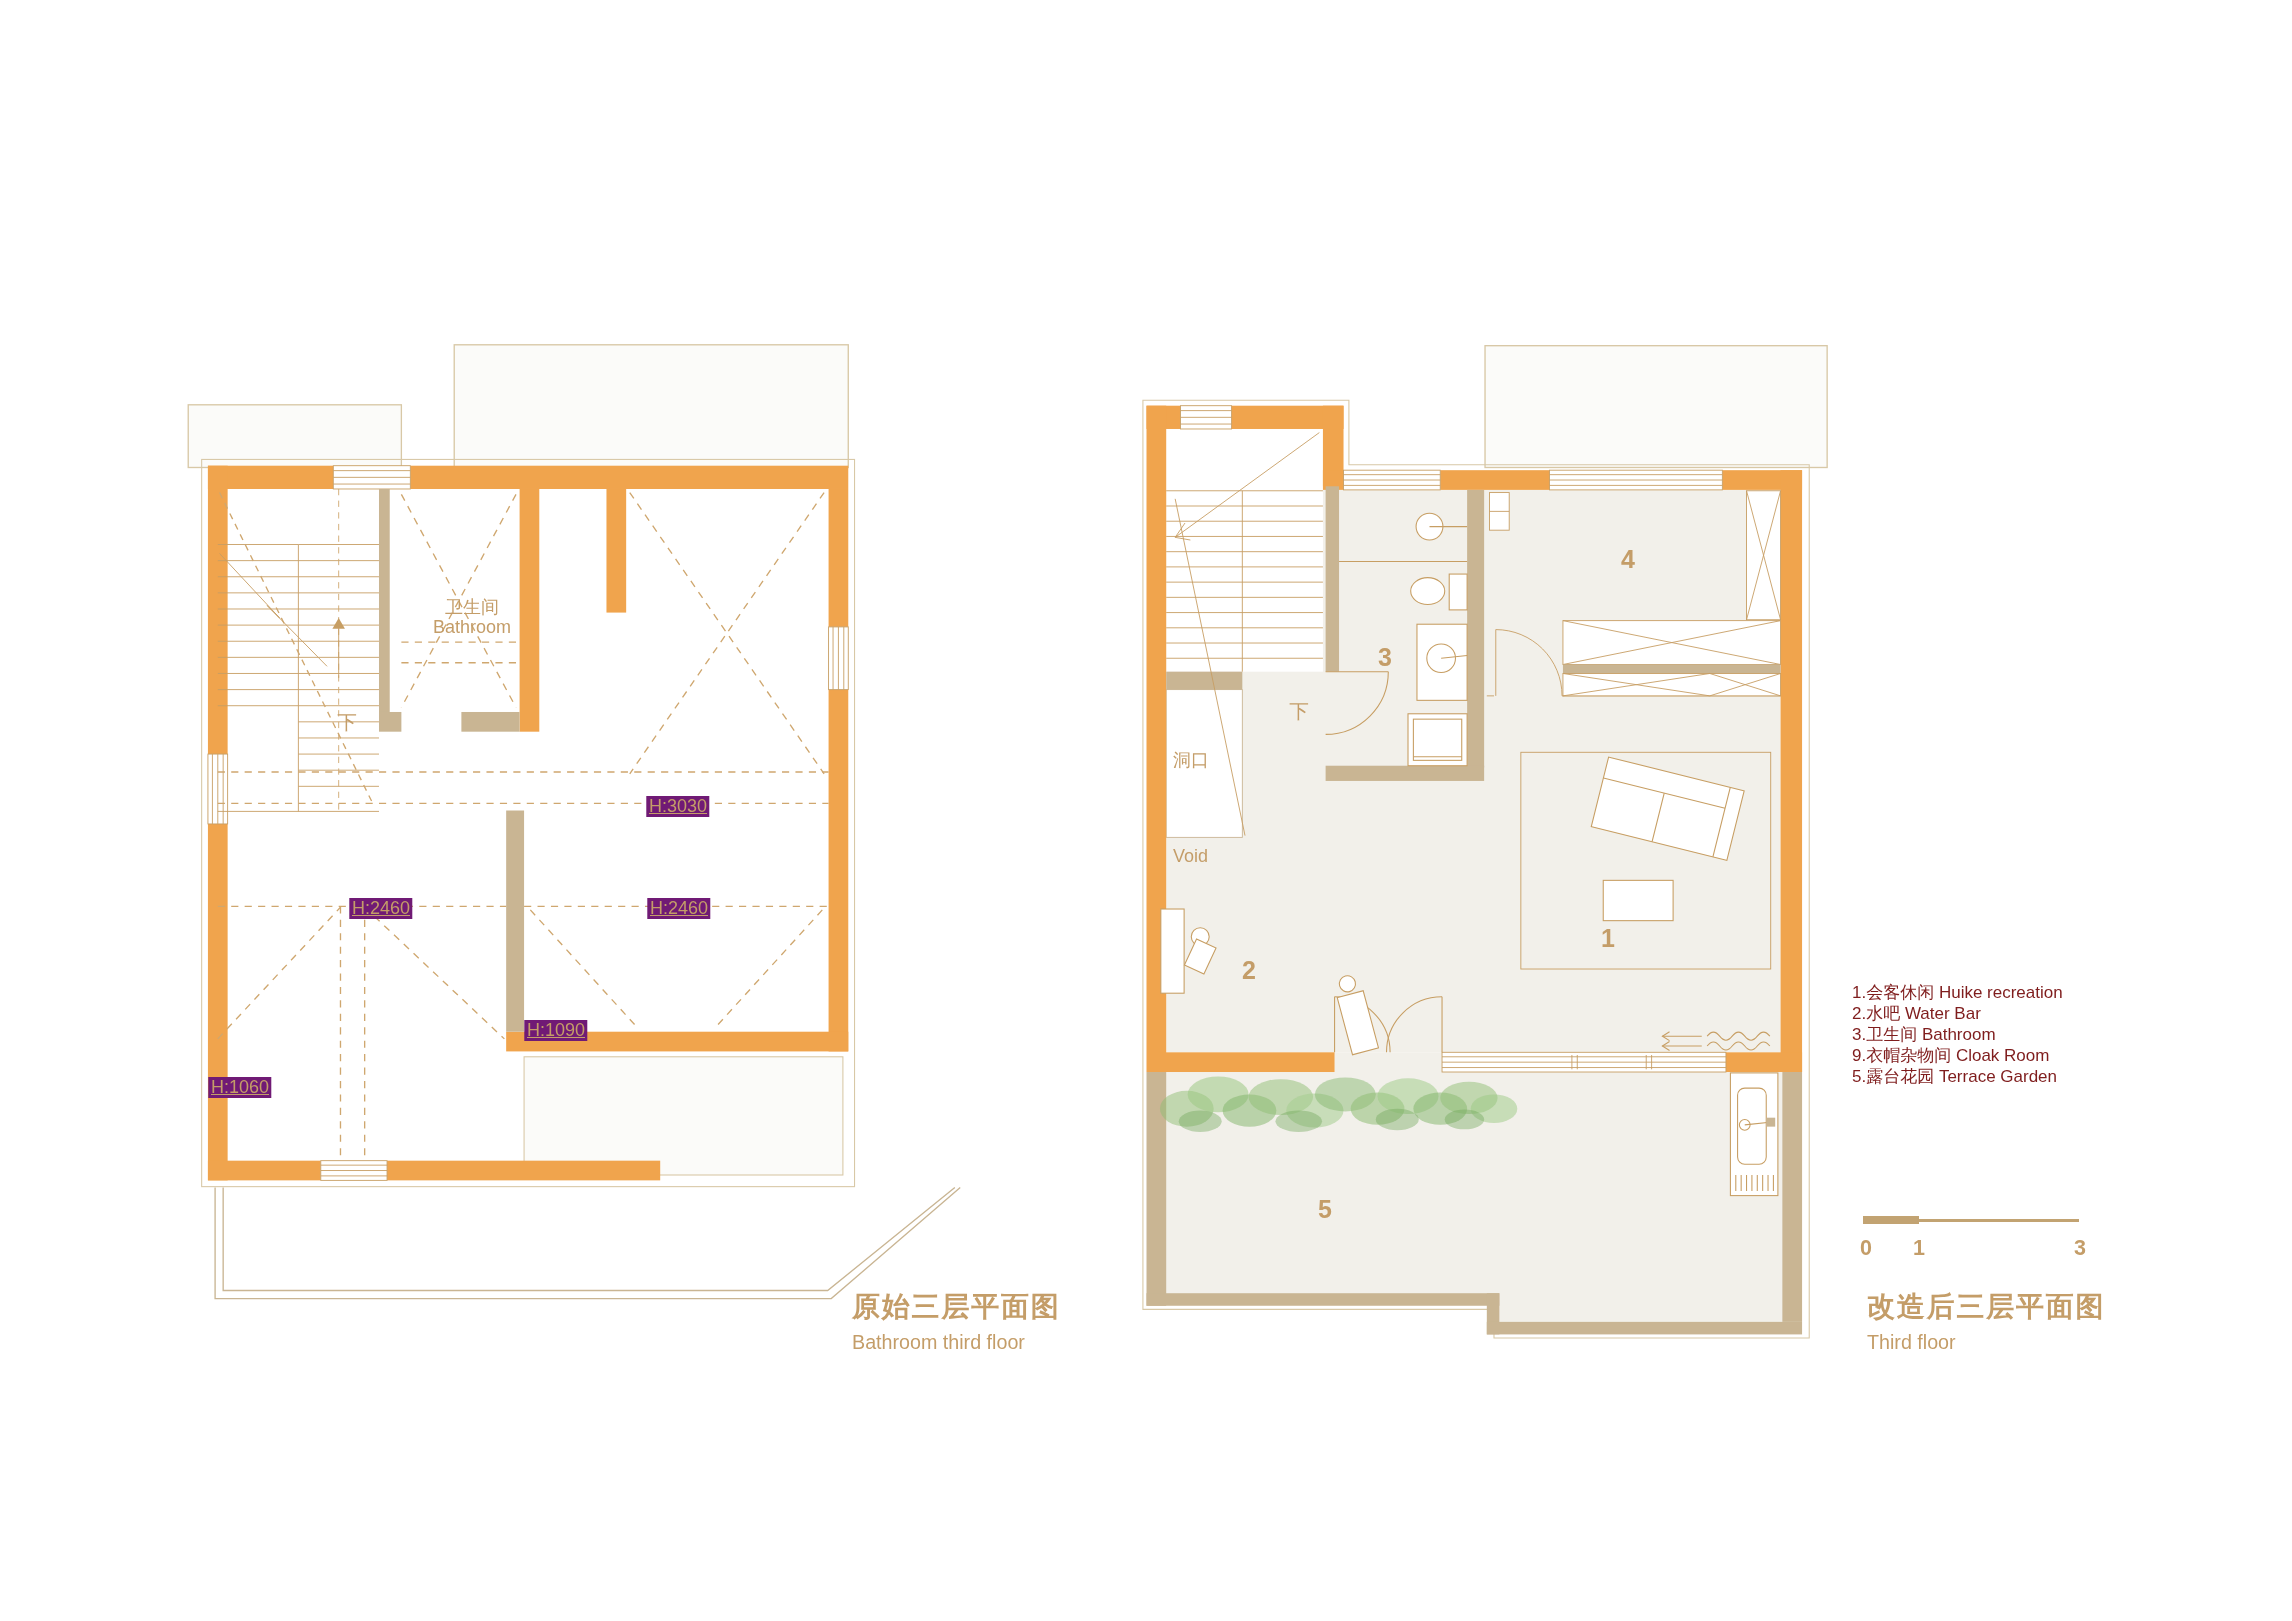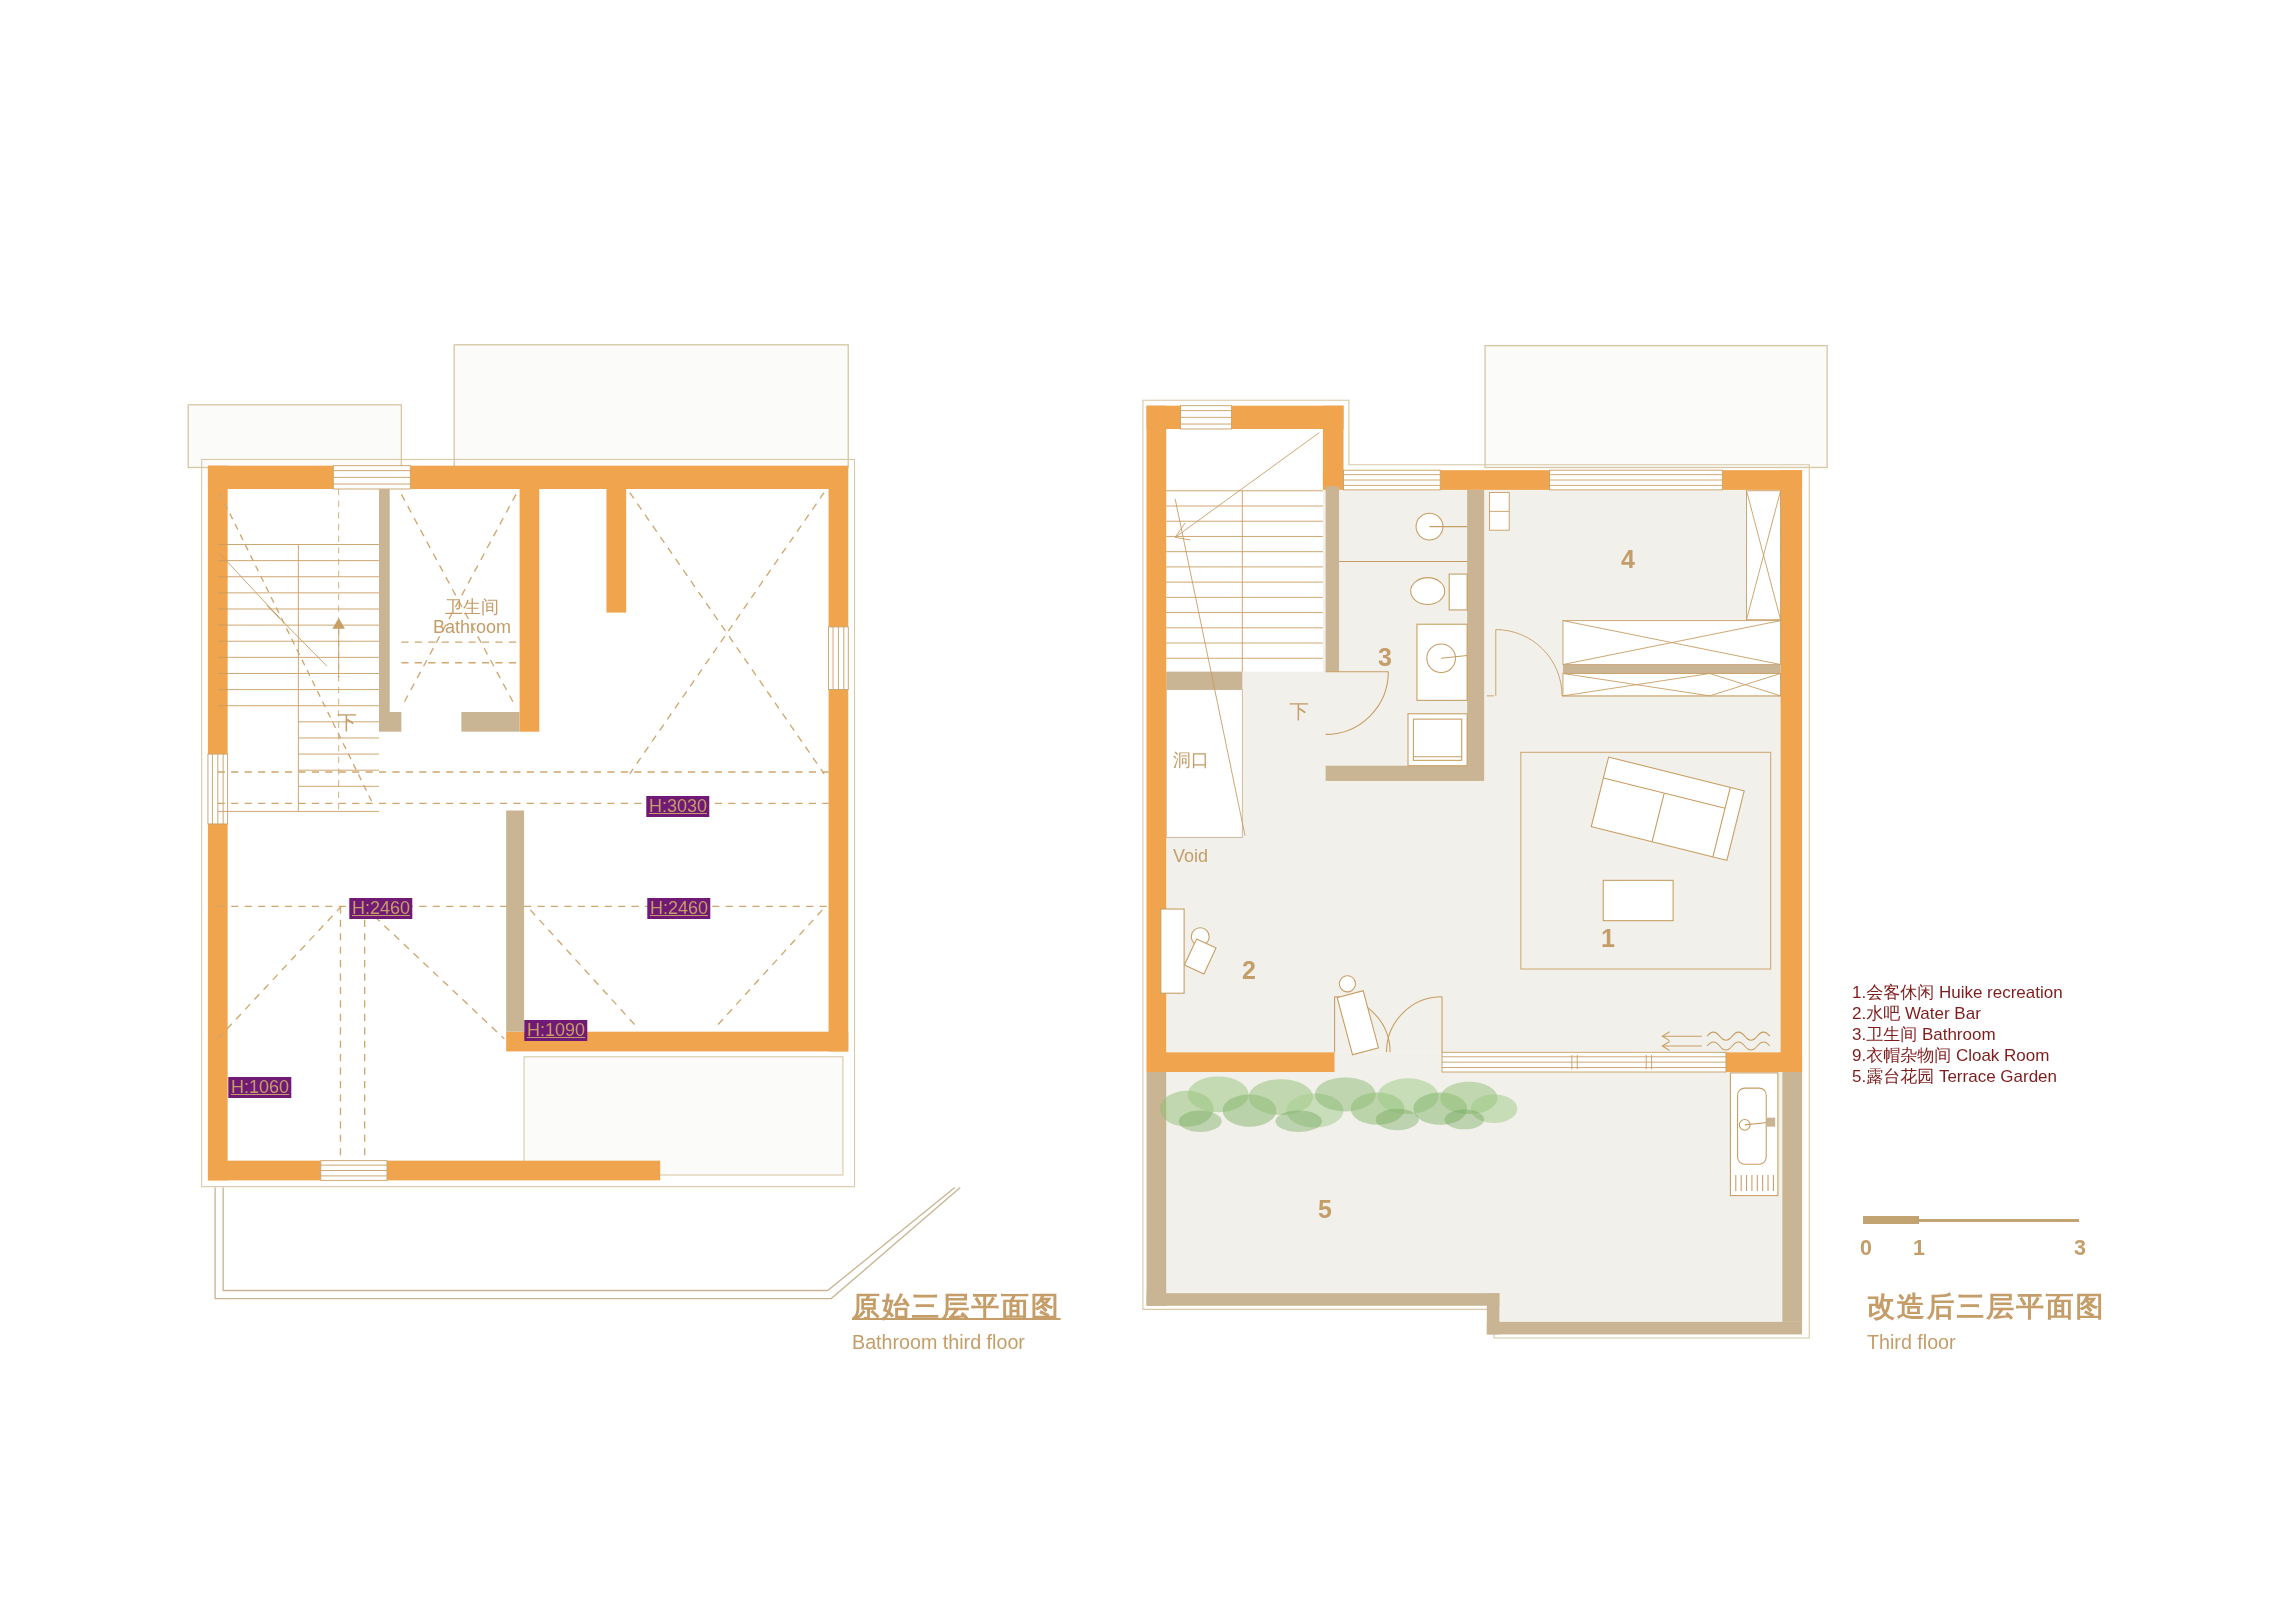--- a/index.html
+++ b/index.html
@@ -319,22 +319,22 @@
   </g>
 </svg>
 
 <div class="lbl ctr fs20" style="left:472px;top:583px;">卫生间</div>
 <div class="lbl ctr fs20" style="left:472px;top:605px;">Bathroom</div>
 <div class="lbl ctr fs22" style="left:347px;top:709px;">下</div>
 <div class="lbl ctr fs20 halo" style="left:678px;top:784px;">H:3030</div>
 <div class="lbl ctr fs20 halo" style="left:381px;top:886px;">H:2460</div>
 <div class="lbl ctr fs20 halo" style="left:679px;top:886px;">H:2460</div>
 <div class="lbl ctr fs20 halo" style="left:556px;top:1008px;">H:1090</div>
-<div class="lbl ctr fs20 halo" style="left:260px;top:1065px;">H:1060</div>
-<div class="lbl title-cn" style="left:852px;top:1288px;text-decoration:underline;">原始三层平面图</div>
+<div class="lbl ctr fs20 halo" style="left:240px;top:1065px;">H:1060</div>
+<div class="lbl title-cn" style="left:852px;top:1288px;">原始三层平面图</div>
 <div class="lbl title-en" style="left:852px;top:1331px;">Bathroom third floor</div>
 
 <div class="lbl fs20" style="left:1173px;top:736px;text-align:right;">洞口</div>
 <div class="lbl fs20" style="left:1173px;top:834px;">Void</div>
 <div class="lbl ctr fs22" style="left:1299px;top:698px;">下</div>
 <div class="lbl ctr num" style="left:1385px;top:643px;">3</div>
 <div class="lbl ctr num" style="left:1628px;top:545px;">4</div>
 <div class="lbl ctr num" style="left:1608px;top:924px;">1</div>
 <div class="lbl ctr num" style="left:1249px;top:956px;">2</div>
 <div class="lbl ctr num" style="left:1325px;top:1195px;">5</div>

